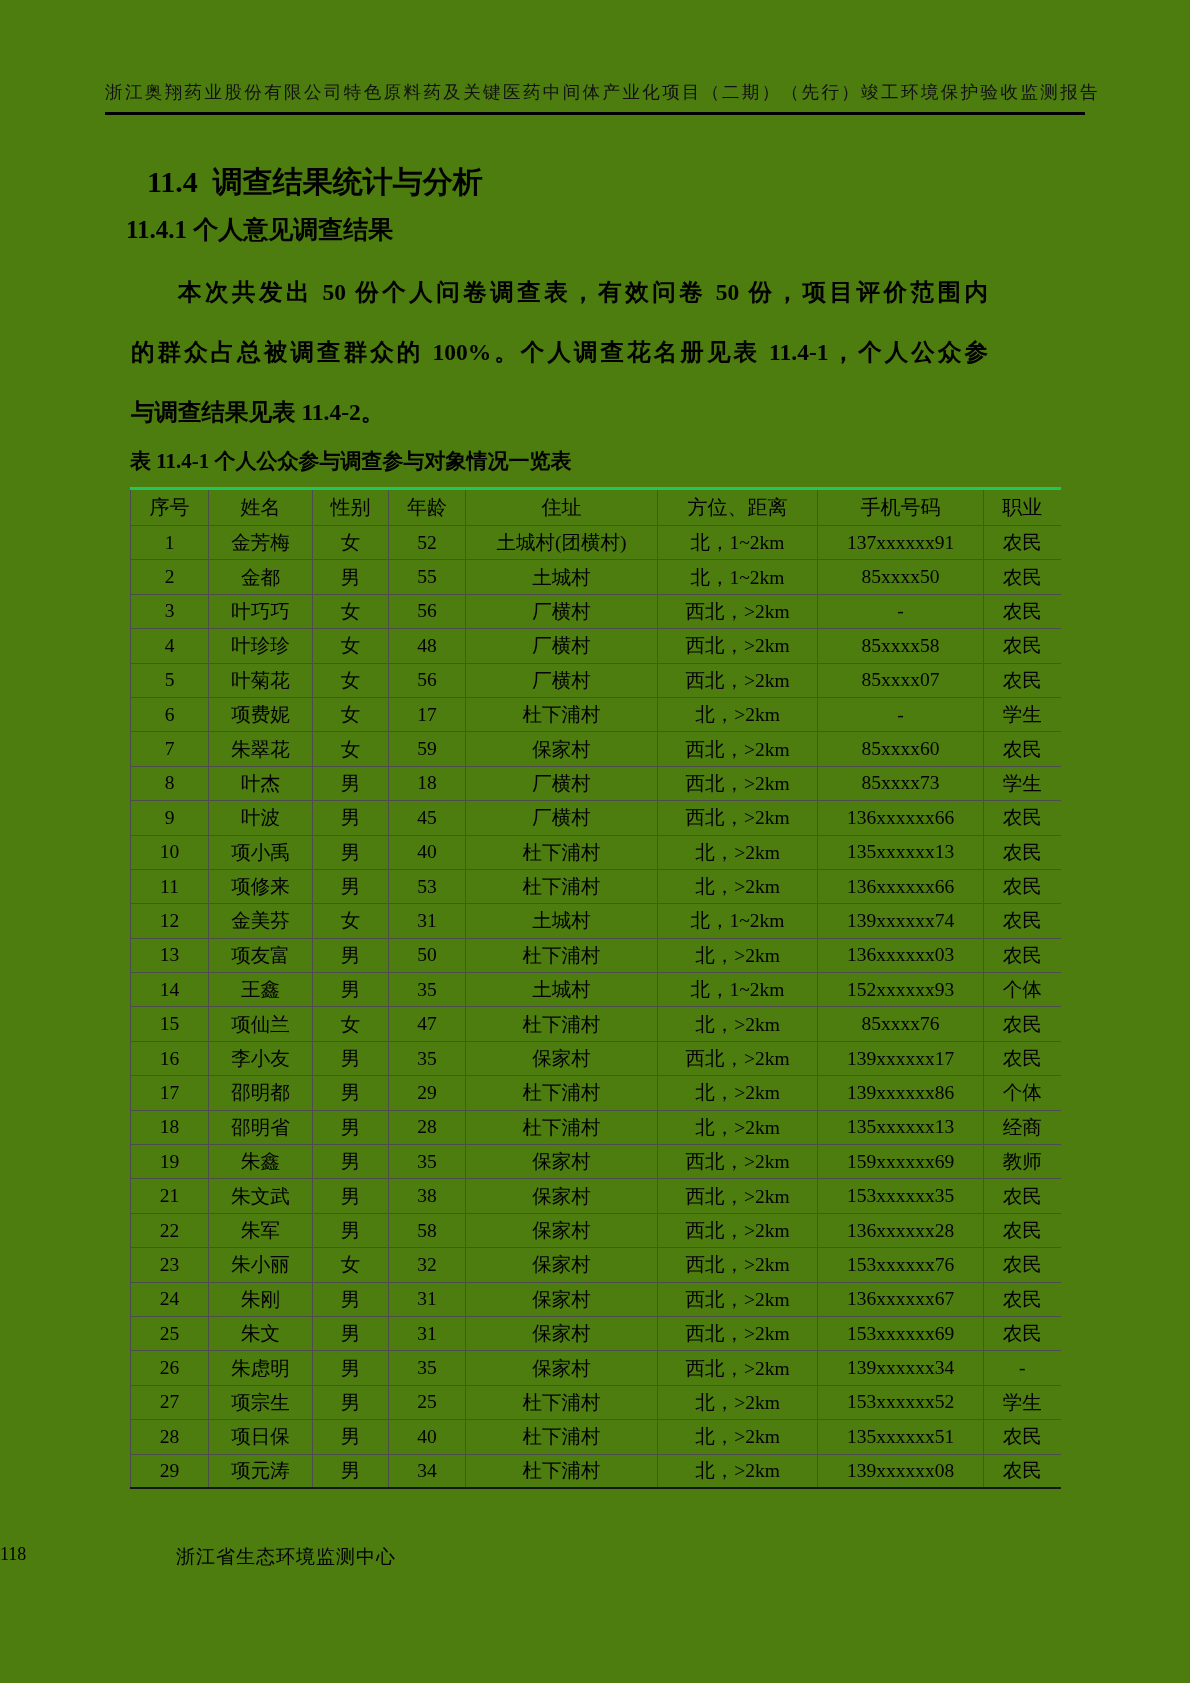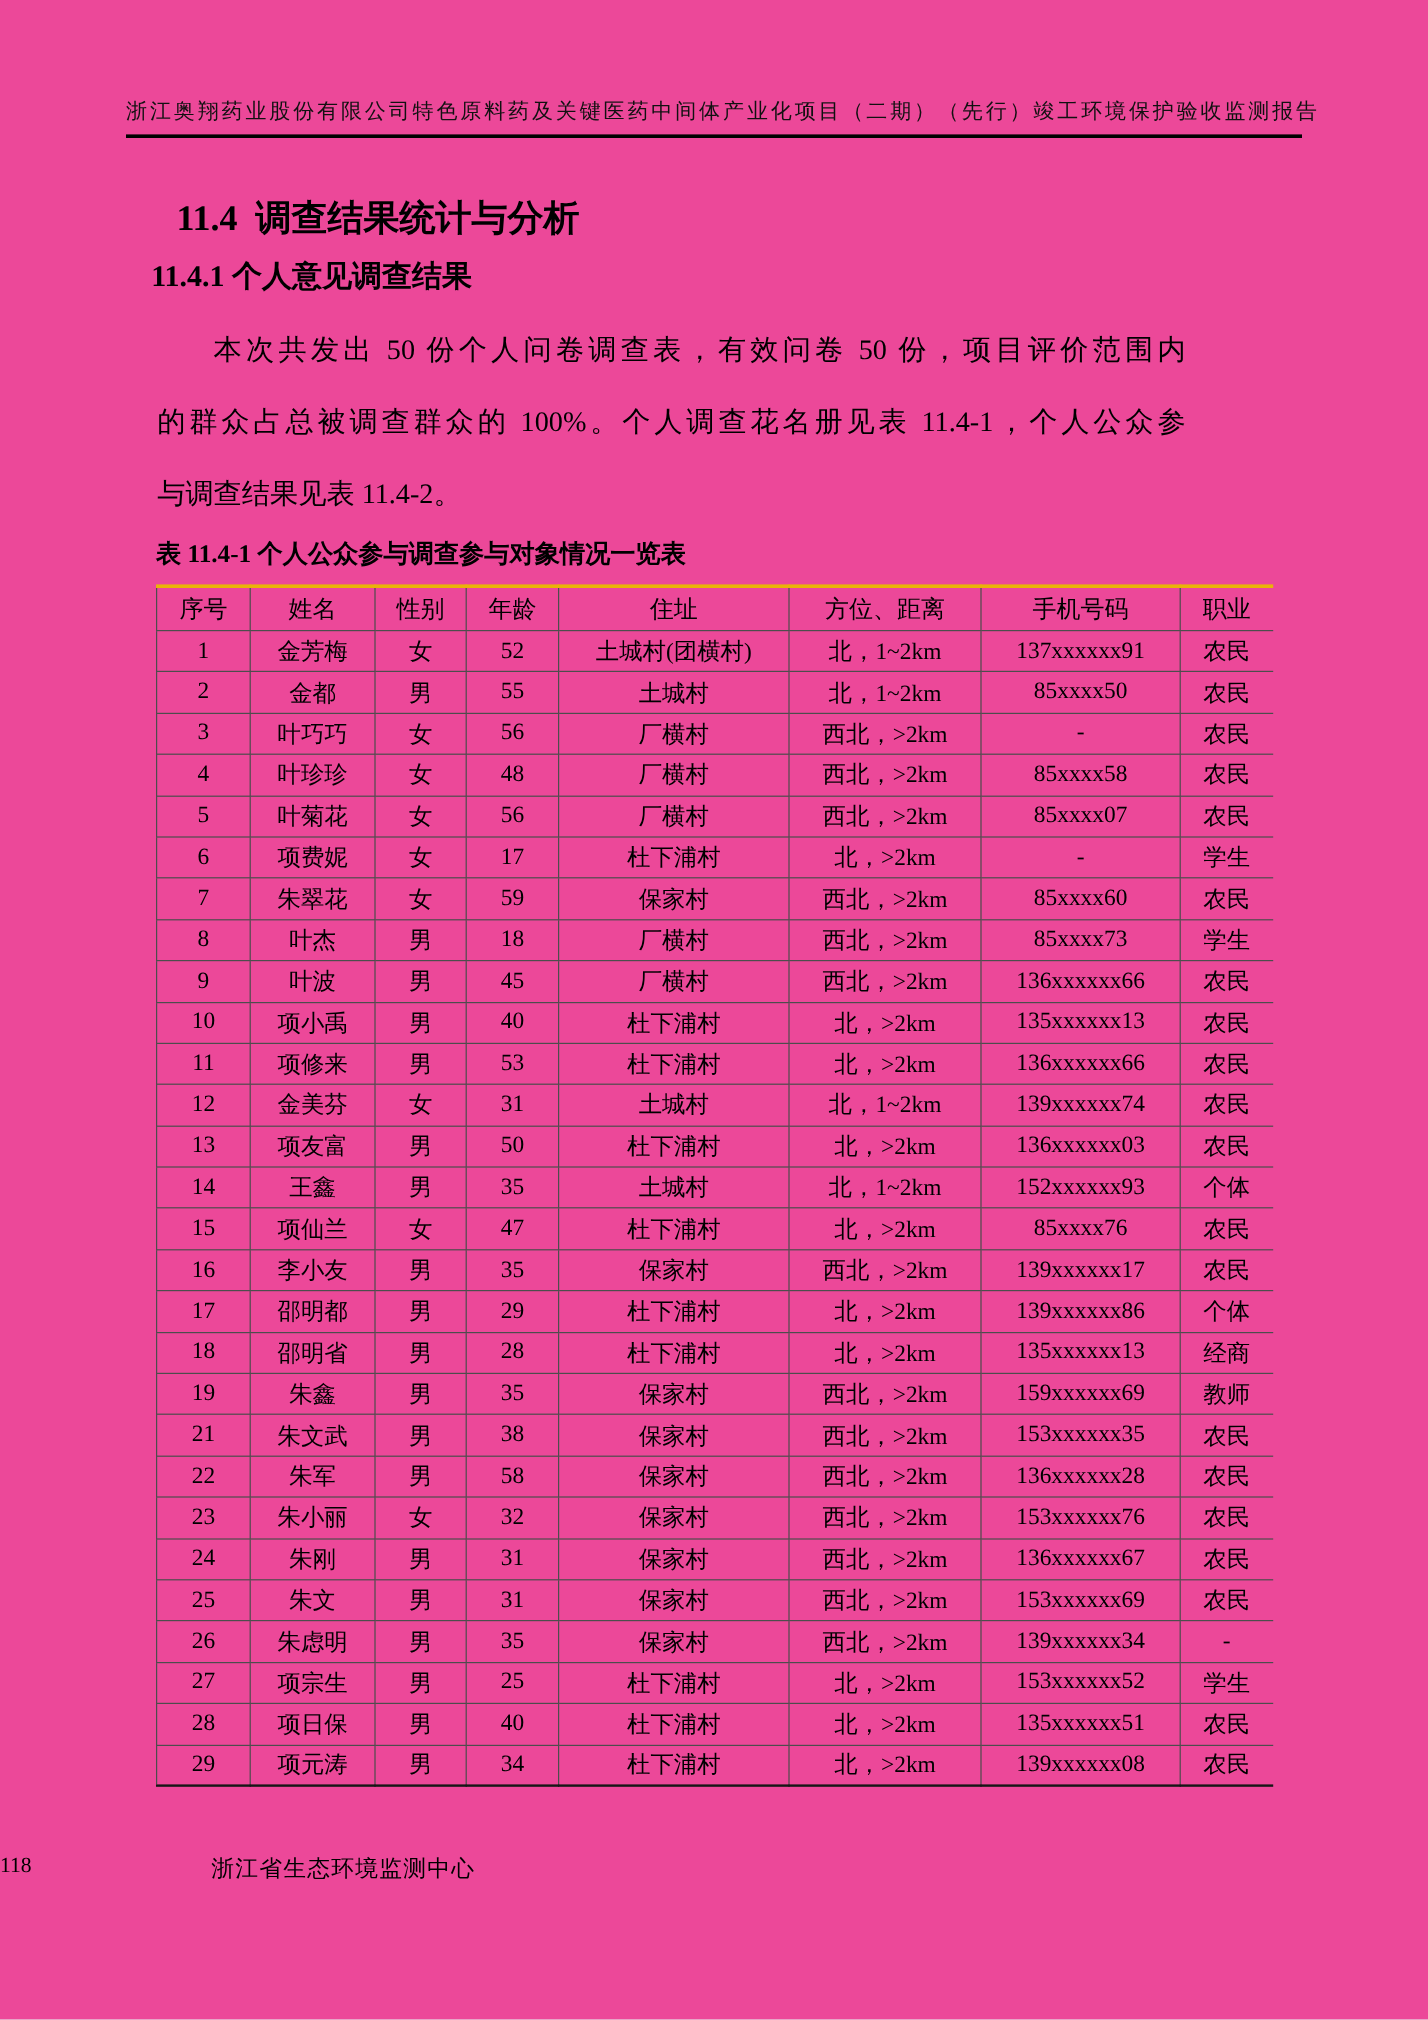--- a/index.html
+++ b/index.html
@@ -1,20 +1,20 @@
 <!DOCTYPE html>
 <html><head>
 <meta charset="utf-8">
 <style>
   html,body{margin:0;padding:0;background:#e8e8e8;}
   .page{
     position:relative;
     width:1190px;height:1683px;
     margin:0 auto;
-    background:#ec4899;
+    background:#4d7c0f;
     font-family:"Liberation Serif","DejaVu Serif",serif;
     color:#000;
     overflow:hidden;
   }
   .doc-header{
     position:absolute;top:80px;left:105px;width:980px;
     font-size:17.5px;letter-spacing:2.4px;
     white-space:nowrap;text-align:center;color:#111;
   }
   .header-rule{
@@ -29,31 +29,32 @@
     position:absolute;top:213px;left:126px;margin:0;
     font-size:25px;font-weight:bold;white-space:pre;
   }
   .para{
     position:absolute;top:262px;left:131px;width:857px;
     font-size:23.5px;
   }
   .para-line{
     height:60px;line-height:60px;
     text-align:justify;
+    font-weight:bold;
   }
   .para-line.jline{text-align-last:justify;}
   .para-line.first{text-indent:47px;}
   .tbl-title{
     position:absolute;top:447px;left:130px;width:930px;
     text-align:left;font-size:21px;font-weight:bold;
   }
   table.survey{
     position:absolute;top:487px;left:130px;width:930px;
     border-collapse:collapse;table-layout:fixed;
-    border-top:3px solid #eab308;
+    border-top:3px solid #22c55e;
     border-bottom:2px solid #161616;
     font-size:19.5px;
   }
   table.survey th,table.survey td{
     border:1px solid #4d4d4d;
     text-align:center;vertical-align:middle;
     padding:0;overflow:hidden;white-space:nowrap;
   }
   table.survey th:last-child,table.survey td:last-child{border-right:none;}
   table.survey thead tr{height:37px;}

